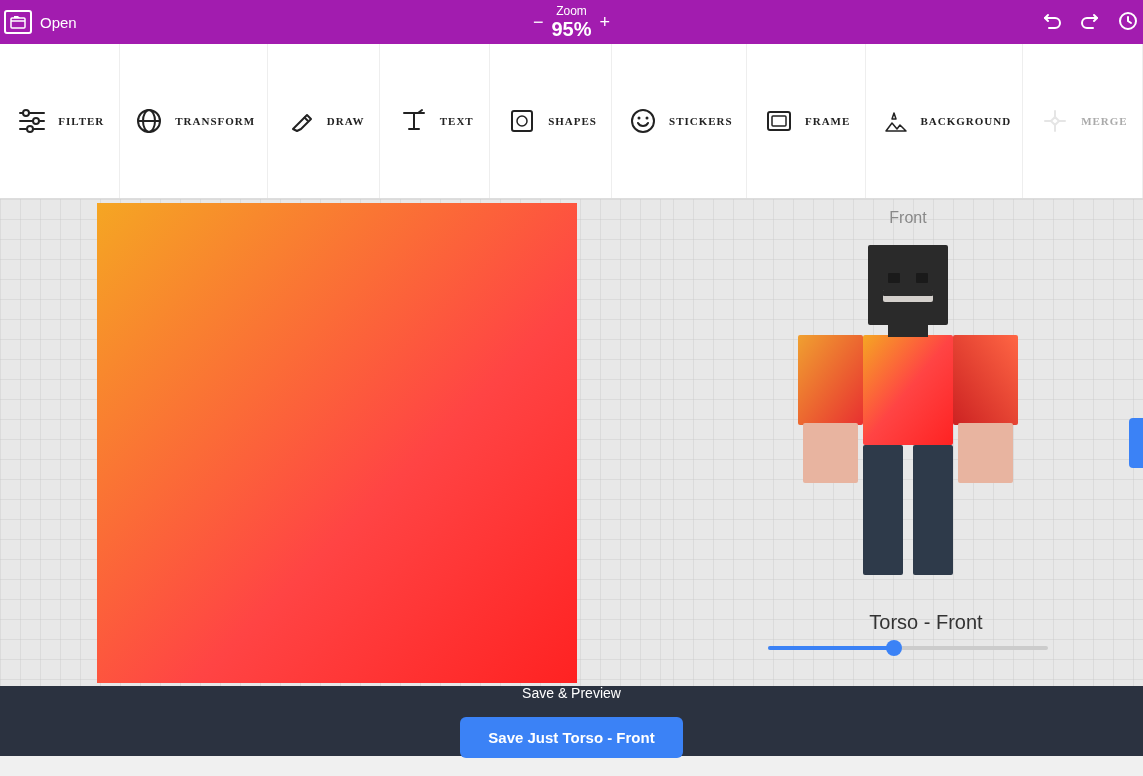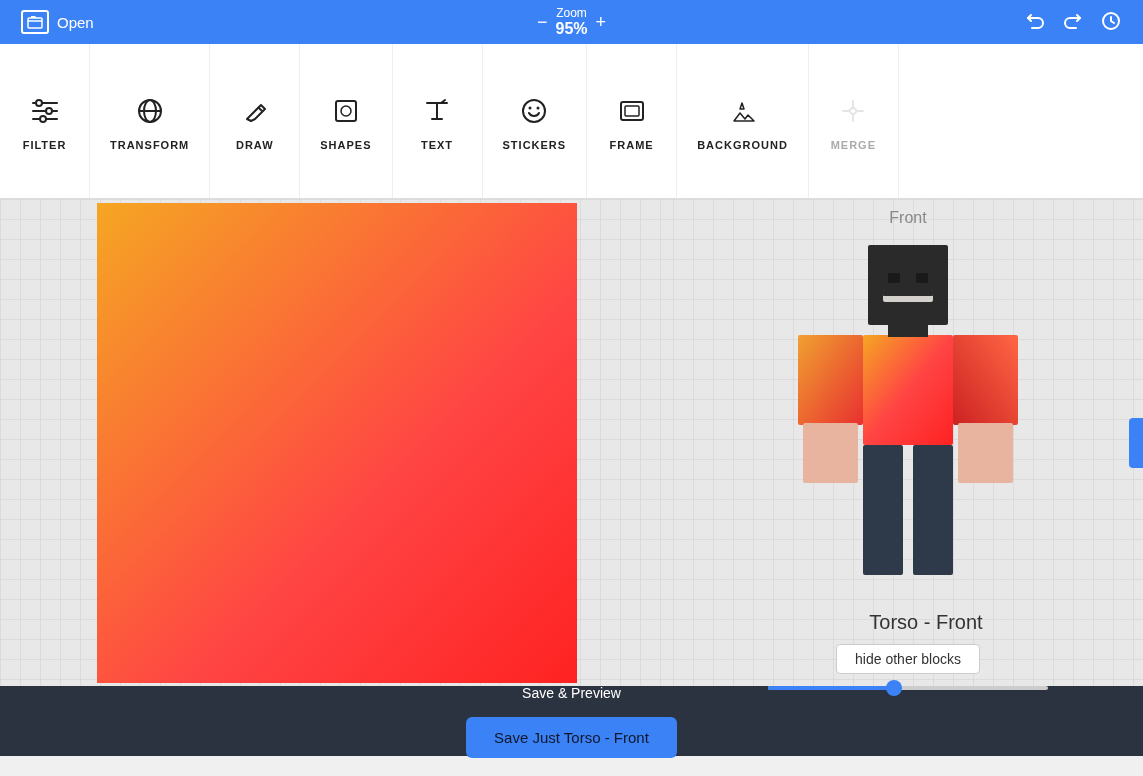--- a/index.html
+++ b/index.html
@@ -1,25 +1,25 @@
 <!DOCTYPE html>
 <html><head>
   <meta charset="utf-8">
   <style>
     * { margin: 0; padding: 0; box-sizing: border-box; }
     body { width: 1143px; height: 776px; overflow: hidden; font-family: Arial, sans-serif; background: #f0f0f0; }
 
     
     .top-bar {
       height: 44px;
-      background: #3b82f6;
+      background: #a21caf;
       display: flex;
       align-items: center;
       justify-content: space-between;
-      padding: 0 21px;
+      padding: 0 4px;
       position: relative;
     }
     .top-bar-left {
       display: flex;
       align-items: center;
       gap: 8px;
       color: white;
       font-size: 15px;
     }
     .top-bar-center {
@@ -49,28 +49,29 @@
     
     .toolbar {
       height: 155px;
       background: white;
       border-bottom: 1px solid #ddd;
       display: flex;
       align-items: stretch;
     }
     .toolbar-item {
       display: flex;
-      flex-direction: column;
+      flex-direction: row;
       align-items: center;
       justify-content: center;
       padding: 10px 20px;
       cursor: pointer;
       border-right: 1px solid #eee;
       min-width: 90px;
       gap: 8px;
+      font-family: Liberation Serif, serif;
     }
     .toolbar-item .icon-wrap {
       width: 40px;
       height: 40px;
       display: flex;
       align-items: center;
       justify-content: center;
     }
     .toolbar-item .label {
       font-size: 11px;
@@ -220,25 +221,25 @@
       color: white;
       font-size: 14px;
     }
     .bottom-buttons {
       display: flex;
       gap: 10px;
     }
     .btn-save {
       padding: 12px 28px;
       background: #3b82f6;
-      color: #0f172a;
+      color: #ffffff;
       border: none;
       border-radius: 6px;
       font-size: 15px;
-      font-weight: 400;
+      font-weight: 700;
       cursor: pointer;
       min-width: 200px;
     }
 
     .open-icon {
       width: 28px;
       height: 24px;
       border: 2px solid white;
       border-radius: 3px;
       display: flex;
@@ -258,21 +259,21 @@
         <path d="M1 6h14" stroke="white" stroke-width="1.5"></path>
         <path d="M4 1h4l2 2H4z" fill="white"></path>
       </svg>
     </div>
     <span style="color:white;font-size:15px;cursor:pointer;">Open</span>
   </div>
   <div class="top-bar-center">
     <button class="zoom-btn">−</button>
     <div>
       <div style="color:white;font-size:12px;text-align:center;">Zoom</div>
-      <div style="color:white;font-size:16px;text-align:center;font-weight:bold;">95%</div>
+      <div style="color:white;font-size:20px;text-align:center;font-weight:bold;">95%</div>
     </div>
     <button class="zoom-btn">+</button>
   </div>
   <div class="top-bar-right">
     <button class="zoom-btn" title="Undo">
       <svg width="22" height="22" viewBox="0 0 22 22" fill="none">
         <path d="M4 8H14a5 5 0 010 10H8" stroke="white" stroke-width="2" stroke-linecap="round"></path>
         <path d="M7 5L4 8l3 3" stroke="white" stroke-width="2" stroke-linecap="round" stroke-linejoin="round"></path>
       </svg>
     </button>
@@ -324,36 +325,36 @@
         <path d="M10 26L14 22L24 12L28 16L18 26L14 28L10 26Z" stroke="#222" stroke-width="2" fill="none" stroke-linejoin="round"></path>
         <line x1="21" y1="14" x2="25" y2="18" stroke="#222" stroke-width="2"></line>
       </svg>
     </div>
     <span class="label">DRAW</span>
   </div>
 
   <div class="toolbar-item">
     <div class="icon-wrap">
       <svg width="36" height="36" viewBox="0 0 36 36" fill="none">
-        <rect x="8" y="8" width="20" height="20" rx="2" stroke="#222" stroke-width="2" fill="none"></rect>
-        <circle cx="18" cy="18" r="5" stroke="#222" stroke-width="1.5" fill="none"></circle>
-      </svg>
-    </div>
-    <span class="label">SHAPES</span>
-  </div>
-
-  <div class="toolbar-item">
-    <div class="icon-wrap">
-      <svg width="36" height="36" viewBox="0 0 36 36" fill="none">
         <path d="M8 10h20M18 10v16" stroke="#222" stroke-width="2" stroke-linecap="round"></path>
         <path d="M13 26h10" stroke="#222" stroke-width="2" stroke-linecap="round"></path>
         <path d="M22 10l4-3" stroke="#222" stroke-width="2" stroke-linecap="round"></path>
       </svg>
     </div>
     <span class="label">TEXT</span>
+  </div>
+
+  <div class="toolbar-item">
+    <div class="icon-wrap">
+      <svg width="36" height="36" viewBox="0 0 36 36" fill="none">
+        <rect x="8" y="8" width="20" height="20" rx="2" stroke="#222" stroke-width="2" fill="none"></rect>
+        <circle cx="18" cy="18" r="5" stroke="#222" stroke-width="1.5" fill="none"></circle>
+      </svg>
+    </div>
+    <span class="label">SHAPES</span>
   </div>
 
   <div class="toolbar-item">
     <div class="icon-wrap">
       <svg width="36" height="36" viewBox="0 0 36 36" fill="none">
         <circle cx="18" cy="18" r="11" stroke="#222" stroke-width="2"></circle>
         <path d="M13 20c1 2 3 3 5 3s4-1 5-3" stroke="#222" stroke-width="2" stroke-linecap="round"></path>
         <circle cx="14" cy="15" r="1.5" fill="#222"></circle>
         <circle cx="22" cy="15" r="1.5" fill="#222"></circle>
       </svg>
@@ -441,21 +442,20 @@
 
         <rect x="105" y="210" width="40" height="130" fill="#2e3a4a" rx="2"></rect>
         <rect x="155" y="210" width="40" height="130" fill="#2e3a4a" rx="2"></rect>
 
         <rect x="130" y="88" width="40" height="14" fill="#2a2a2a"></rect>
       </svg>
     </div>
 
     <span class="torso-front-label">Torso - Front</span>
 
-    <button class="hide-blocks-btn">hide other blocks</button>
 
     <div class="slider-container">
       <div class="slider-track">
         <div class="slider-fill"></div>
         <div class="slider-thumb"></div>
       </div>
     </div>
 
     <div class="side-tab"></div>
   </div>

